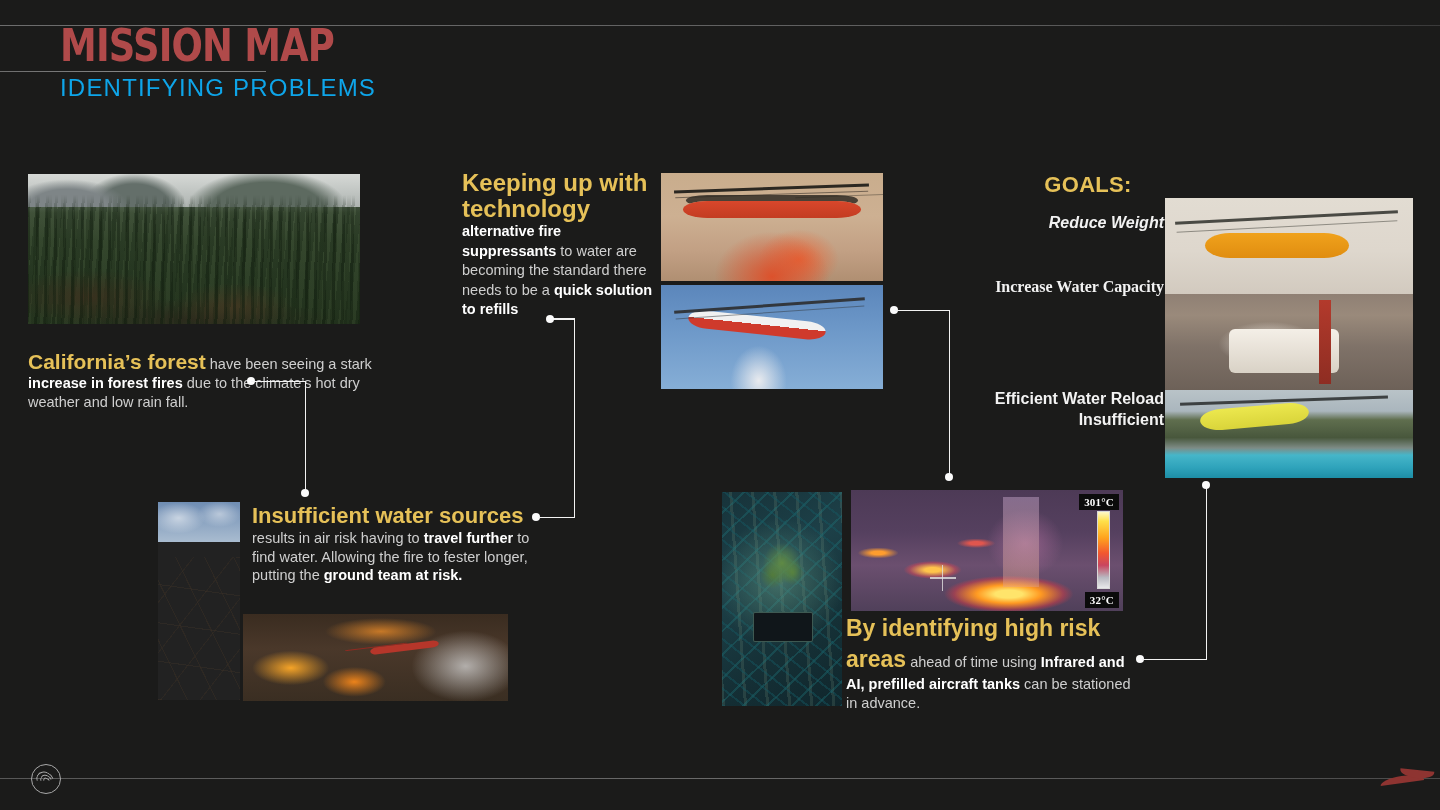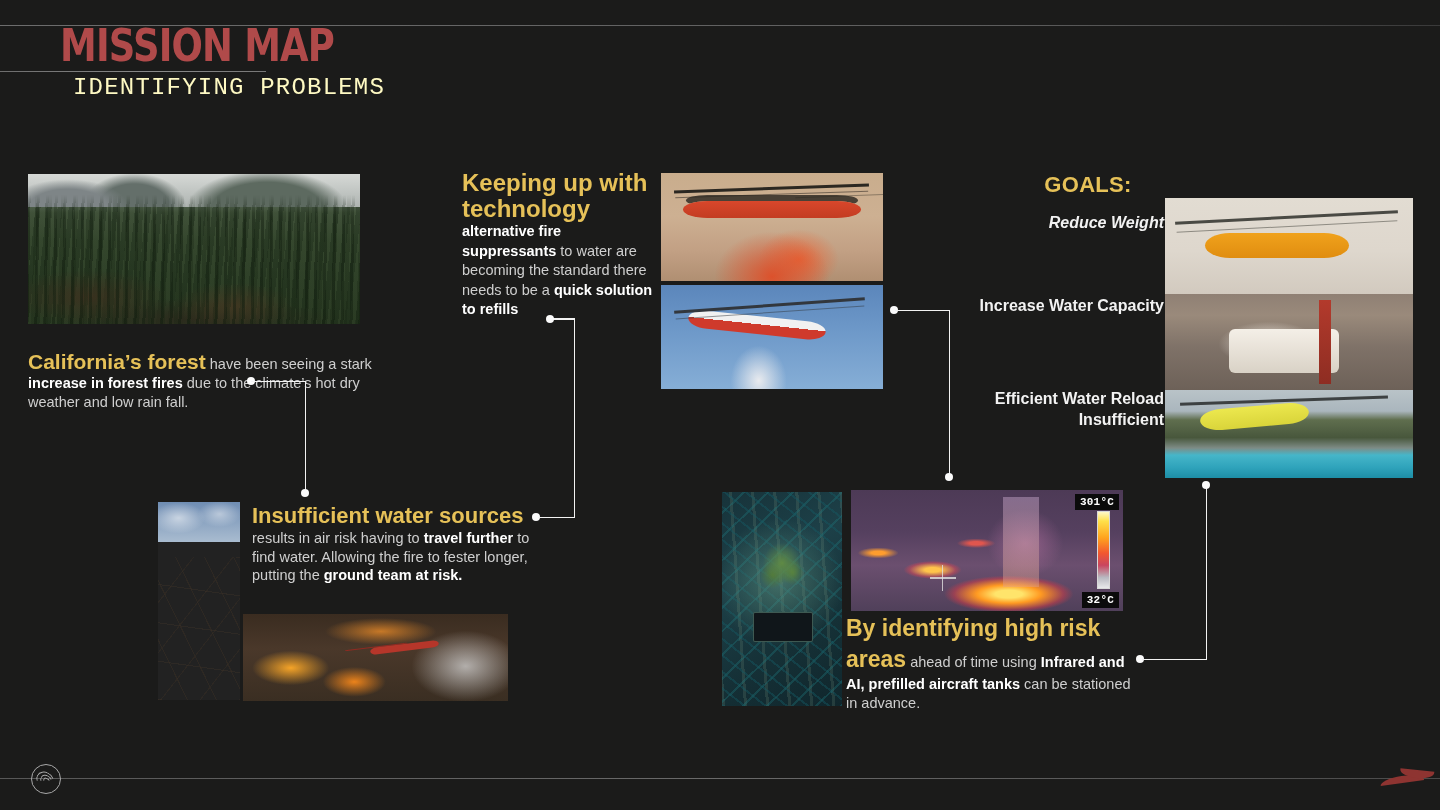--- a/index.html
+++ b/index.html
@@ -28,25 +28,25 @@
   .title-main {
     position:absolute; left:60px; top:22px;
     font-family:"DejaVu Sans", sans-serif;
     font-weight:bold; font-size:45px; line-height:48px;
     letter-spacing:-1px;
     color:#b04a4a;
     transform:scaleX(0.82); transform-origin:left top;
     white-space:nowrap;
   }
   .title-sub {
-    position:absolute; left:73px; top:74px;
-    font-family:Liberation Mono, monospace;
+    position:absolute; left:60px; top:74px;
+    font-family:Liberation Sans, sans-serif;
     font-weight:normal; font-size:24px; line-height:28px;
     letter-spacing:1.2px;
-    color:#fef9c3;
+    color:#0ea5e9;
     white-space:nowrap;
   }
 
   
   .img { position:absolute; overflow:hidden; background:#222; }
 
   
   .forest {
     background:
       radial-gradient(ellipse 40% 30% at 18% 82%, rgba(60,48,30,.85), transparent 60%),
@@ -185,21 +185,21 @@
     position:absolute; left:29%; top:62%; width:26px; height:26px;
   }
   .thermal .reticle::before,.thermal .reticle::after{
     content:""; position:absolute; background:rgba(225,225,225,.8);
   }
   .thermal .reticle::before{ left:0; top:12px; width:26px; height:1.5px; }
   .thermal .reticle::after{ left:12px; top:0; width:1.5px; height:26px; }
   .temp-badge{
     position:absolute; background:#0b0b0b; color:#fff;
     font-size:11px; font-weight:bold; padding:2px 5px; letter-spacing:.2px;
-    font-family:Liberation Mono, monospace;
+    font-family:Liberation Serif, serif;
   }
   .temp-bar{
     position:absolute; width:13px;
     background:linear-gradient(to bottom,#fff8c8 0%,#ffe04a 12%,#ffa31e 34%,#f2582f 54%,#c9455f 70%,#b8b8c0 86%,#e8e8ea 100%);
     border:1px solid #d8d8d8;
   }
 
   
   .g-heli{
     background:
@@ -274,21 +274,21 @@
     position:absolute; left:1012px; top:172px; width:152px;
     text-align:center; color:#e6c158; font-weight:bold; font-size:22px;
     letter-spacing:.3px;
   }
   .goal-label{
     position:absolute; text-align:right; color:#f2f2f2;
     font-size:16px; line-height:21px; font-weight:bold;
     font-family:"Liberation Sans", sans-serif;
   }
   .gl-1{ left:964px; top:212px; width:200px;font-style:italic; }
-  .gl-2{ left:964px; top:295px; width:200px; }
+  .gl-2{ left:964px; top:276px; width:200px;font-family:Liberation Serif, serif; }
   .gl-3{ left:944px; top:388px; width:220px; }
 
   
   .conn { position:absolute; }
   .conn .ln { position:absolute; background:#f2f2f2; }
   .conn .dot{
     position:absolute; width:8px; height:8px; border-radius:50%;
     background:#fbfbfb;
   }
 

